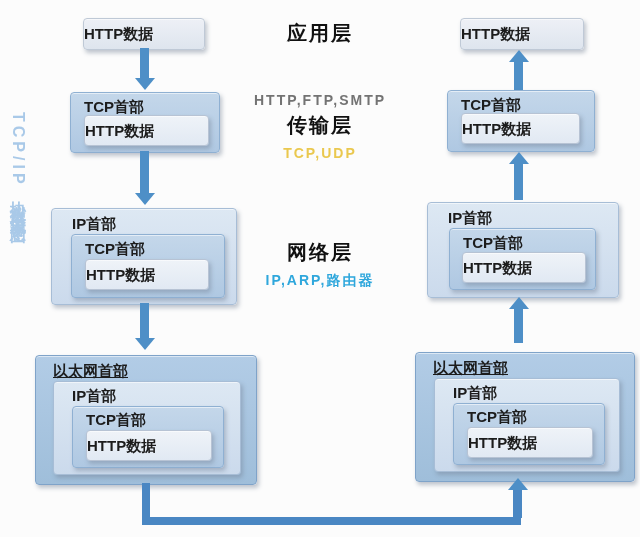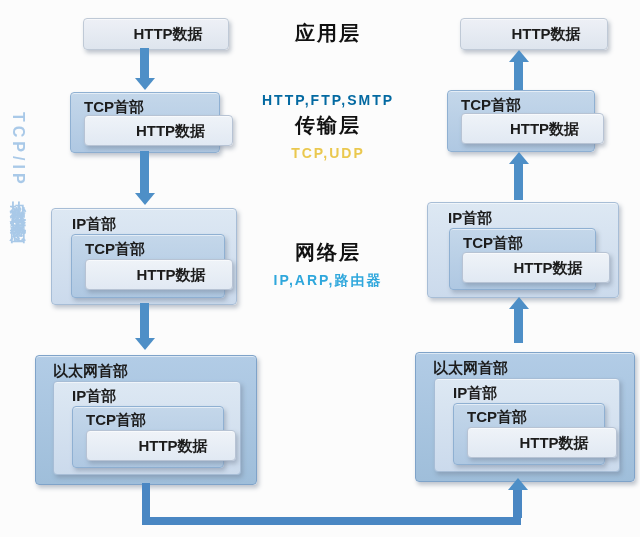--- a/index.html
+++ b/index.html
@@ -7,44 +7,44 @@
     position:relative;width:640px;height:537px;overflow:hidden;
     background:#fcfcfc;
     font-family:"Liberation Sans","DejaVu Sans",sans-serif;
     color:#1c1c1c;
   }
   
   .box{
     position:absolute;border-radius:4px;
     box-shadow:2px 3px 4px rgba(115,128,148,.45), inset 0 1px 0 rgba(255,255,255,.55);
   }
-  .f-eth {background:linear-gradient(#b2cce6,#9fbeda);border:1px solid #7fa3c9;}
+  .f-eth {background:linear-gradient(#b2cce6,#9fbeda);border:1px solid #7fa3c9;text-decoration:underline;}
   .f-ip  {background:linear-gradient(#dde8f3,#cbdaec);border:1px solid #a7bdd6;}
   .f-tcp {background:linear-gradient(#c4d7ea,#afc8e2);border:1px solid #8fb0d2;}
   .f-http{background:linear-gradient(#eff3f8,#e1e9f3);border:1px solid #b7c3d4;}
   .f-httptop{background:linear-gradient(#edf0f6,#dee5ee);border:1px solid #bfc9d6;}
   .box-label{
     font-size:15px;font-weight:600;color:#1c1c1c;line-height:1.2;
     white-space:nowrap;
   }
-  .box.center{display:flex;align-items:center;justify-content:center;padding-left:24px;}
+  .box.center{display:flex;align-items:center;justify-content:flex-start;}
   
   .arrow{position:absolute;width:9px;background:#4e8fc7;}
   .arrow.down::after{
     content:"";position:absolute;left:50%;transform:translateX(-50%);top:100%;
     border:10px solid transparent;border-top:12px solid #4e8fc7;border-bottom:0;
   }
   .arrow.up::before{
     content:"";position:absolute;left:50%;transform:translateX(-50%);bottom:100%;
     border:10px solid transparent;border-bottom:12px solid #4e8fc7;border-top:0;
   }
   
   .conn{position:absolute;background:#4a87c3;}
   
-  .layer-block{position:absolute;left:248px;width:160px;text-align:center;}
+  .layer-block{position:absolute;left:240px;width:160px;text-align:center;}
   .layer-name{font-size:20px;font-weight:700;color:#111;letter-spacing:2px;white-space:nowrap;}
   .layer-protocols{font-size:14px;font-weight:700;letter-spacing:2px;margin-top:6px;white-space:nowrap;}
   
   .v-title{
     position:absolute;left:7px;top:112px;height:290px;
     writing-mode:vertical-rl;text-orientation:mixed;
     font-size:16px;font-weight:700;letter-spacing:4px;color:#a9c9e8;white-space:nowrap;
   }
   
   .trans-note{
@@ -94,21 +94,21 @@
         <div class="box-label" style="padding:4px 0 0 13px">TCP首部</div>
         <div class="box f-http center" style="left:13px;top:23px;width:124px;height:29px">
           <div class="box-label">HTTP数据</div>
         </div>
       </div>
     </div>
   </div>
 
   <div class="layer-block" style="top:20px">
     <div class="layer-name">应用层</div>
-    <div class="layer-protocols" style="color: #0369a1; margin-top: 45px;">HTTP,FTP,SMTP</div>
+    <div class="layer-protocols" style="color: #737373; margin-top: 45px;">HTTP,FTP,SMTP</div>
   </div>
   <div class="layer-block" style="top:239px">
     <div class="layer-name">网络层</div>
     <div class="layer-protocols" style="color: rgb(47, 167, 220);">IP,ARP,路由器</div>
   </div>
   <div class="layer-block" style="top:112px">
     <div class="layer-name">传输层</div>
     <div class="layer-protocols" style="color: rgb(234, 200, 79);">TCP,UDP</div>
   </div>
 

